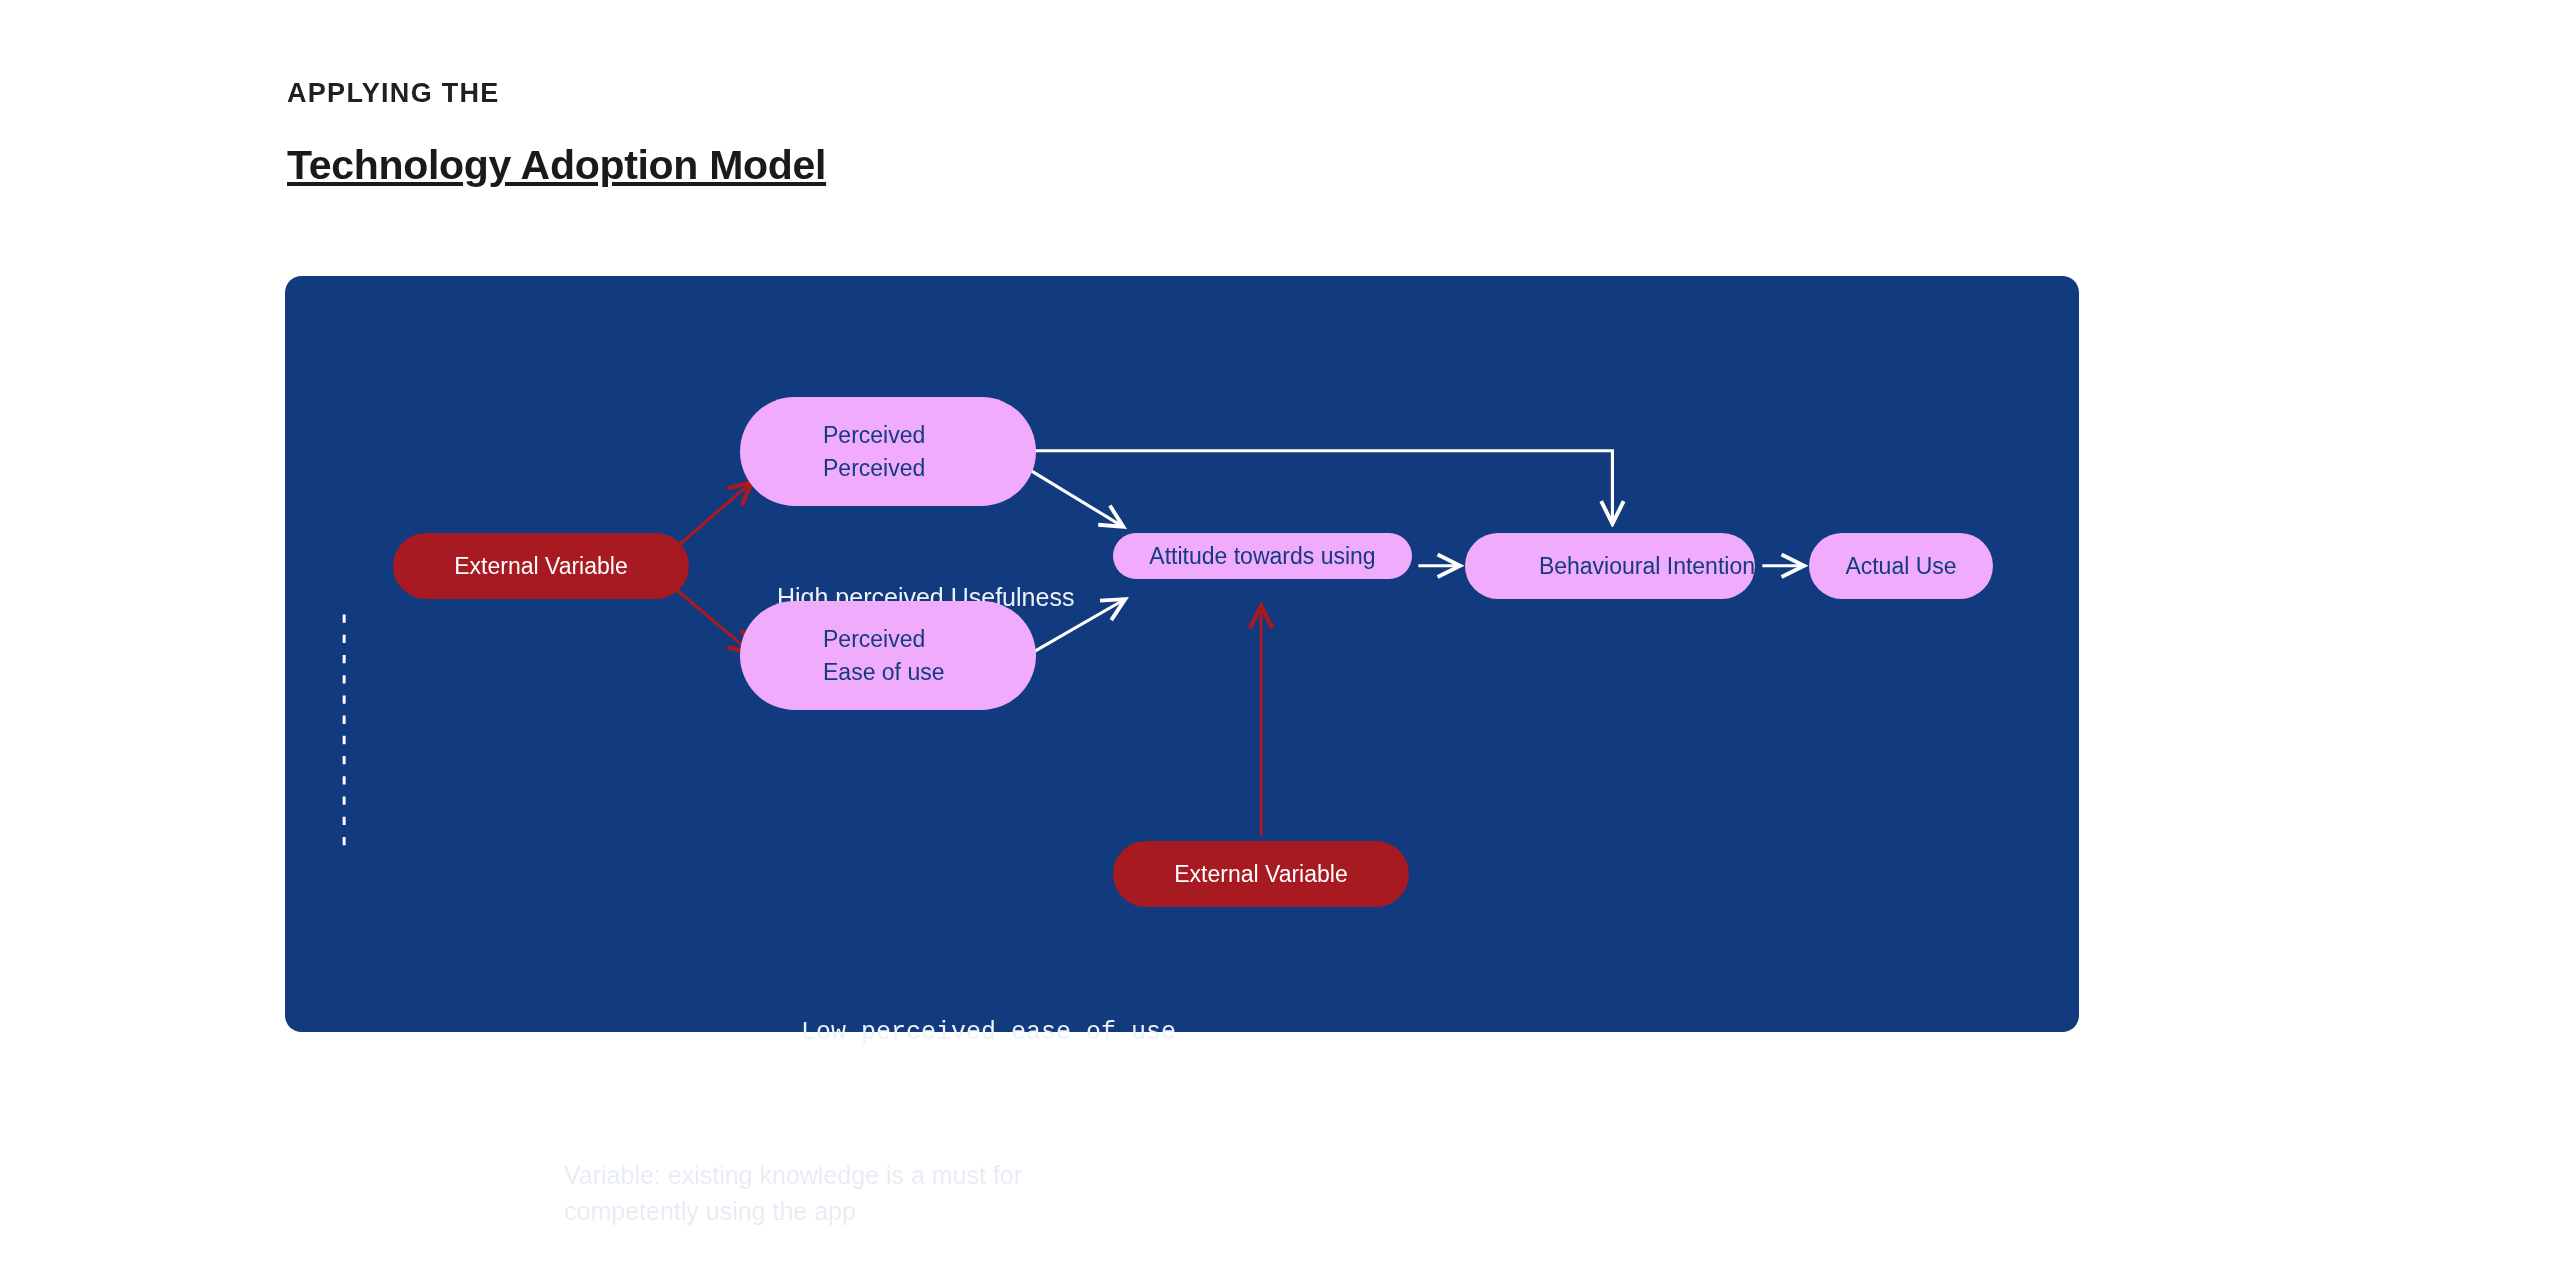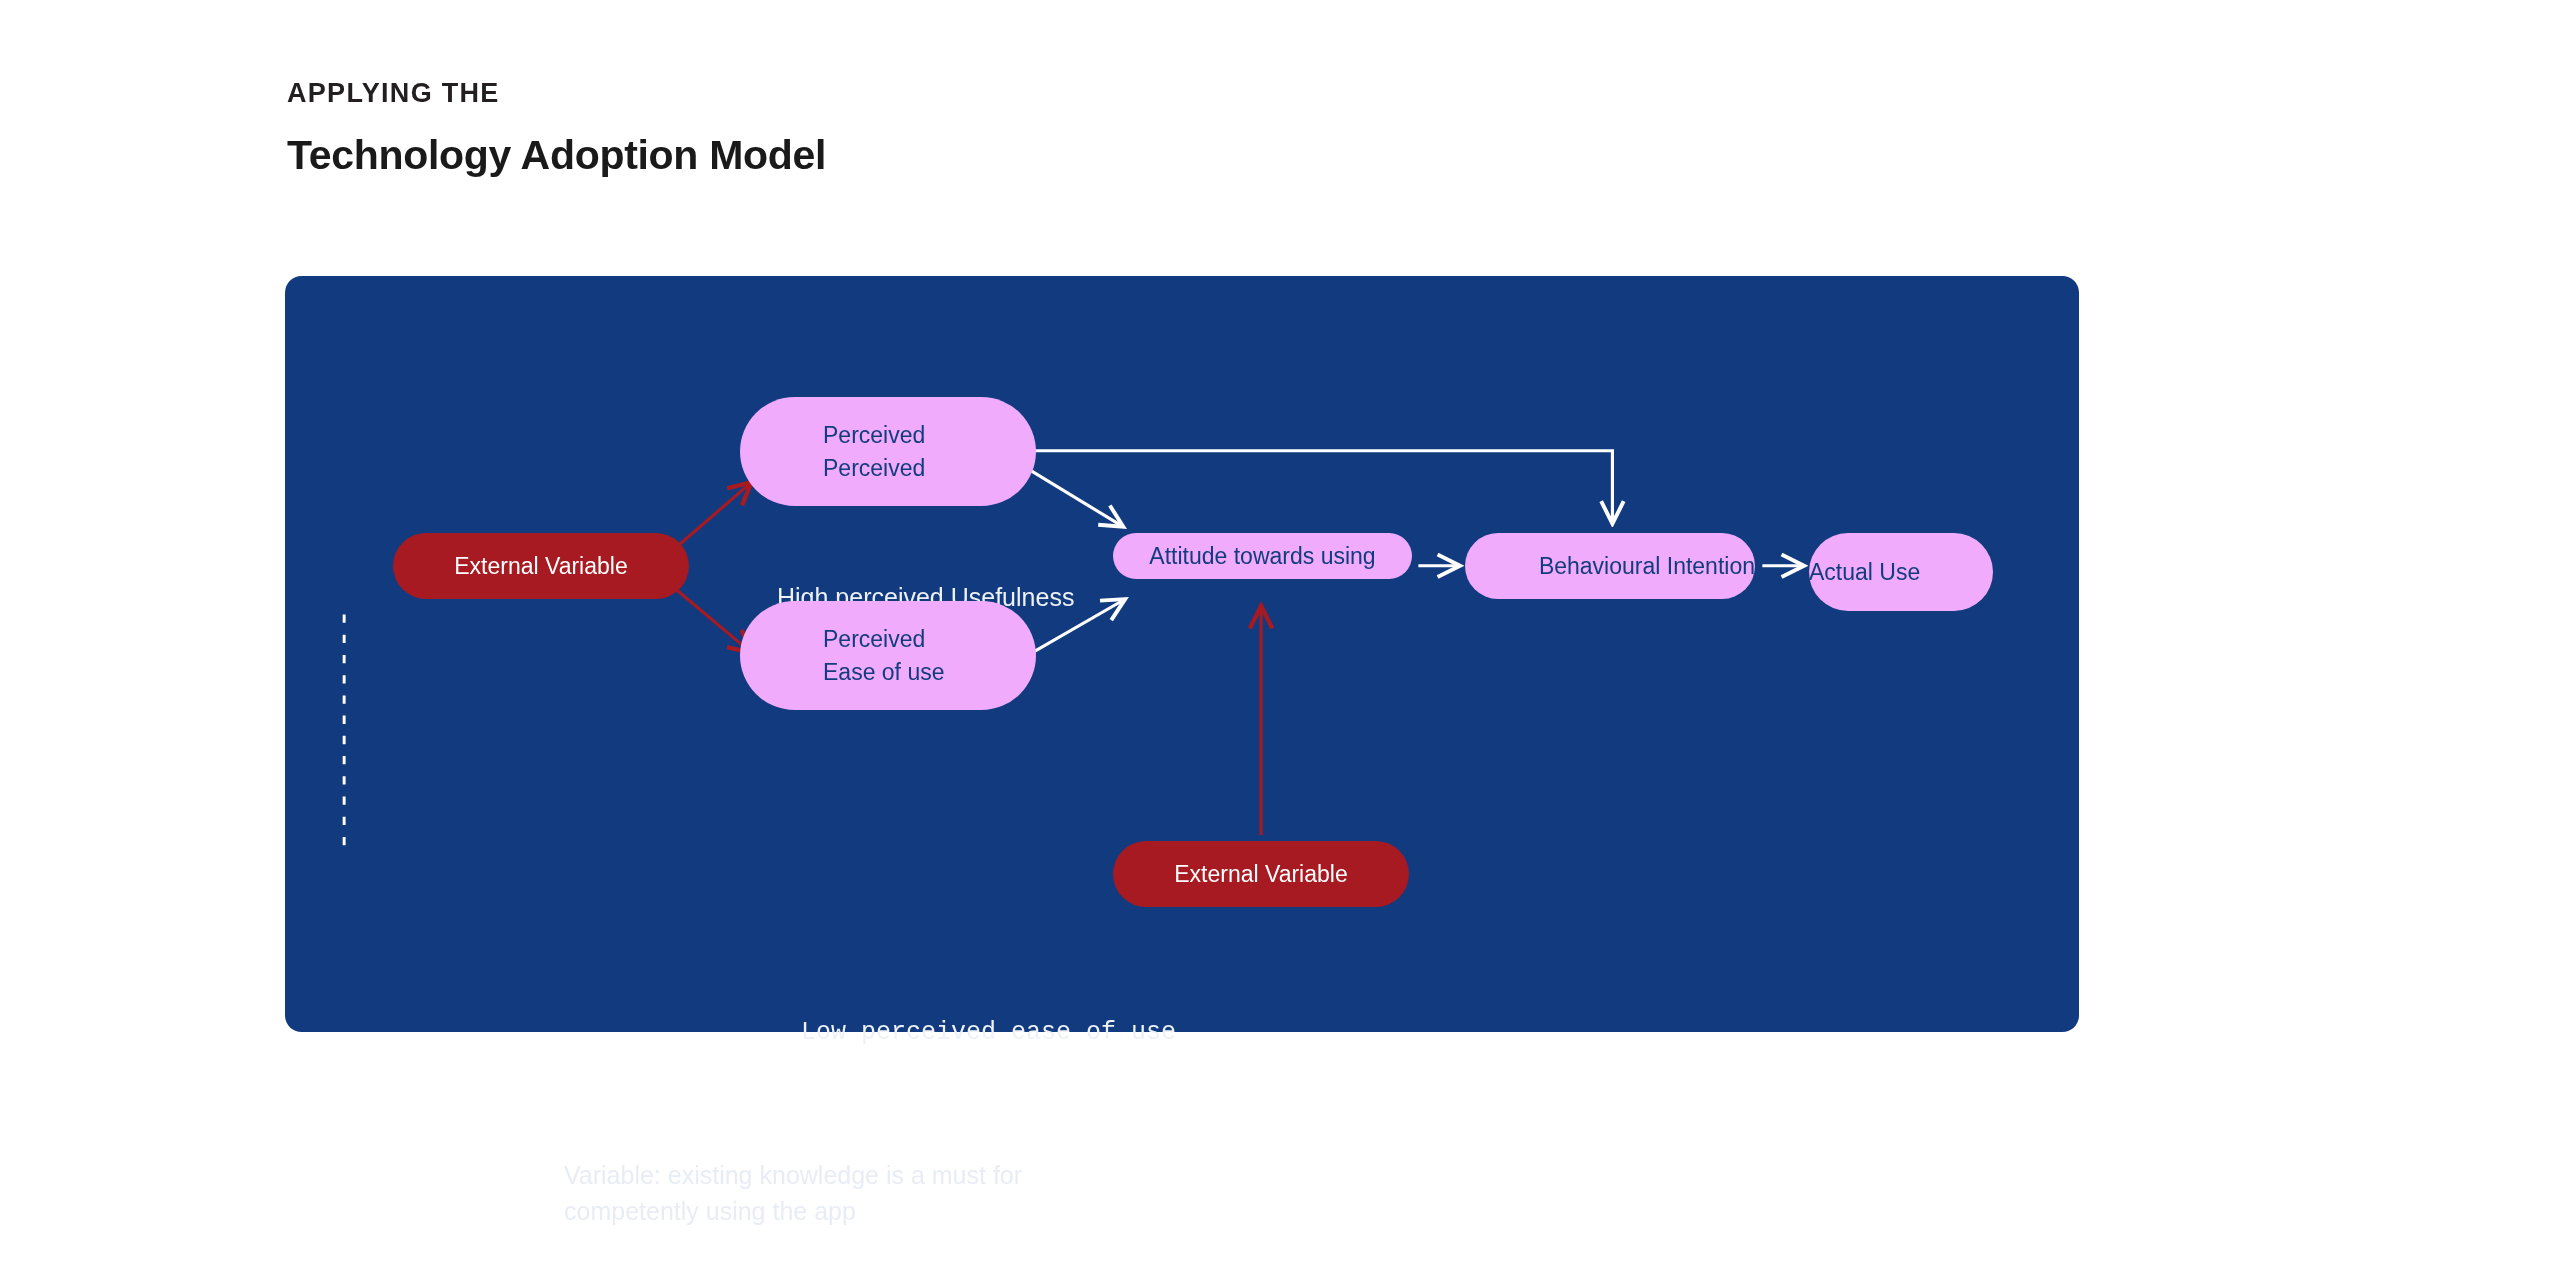--- a/index.html
+++ b/index.html
@@ -25,23 +25,24 @@
     font-size: 27px;
     letter-spacing: 1.3px;
     color: #231f20;
     font-weight: 700;
     line-height: 1.2;
   }
   .title {
     font-size: 41px;
     font-weight: 700;
     color: #1a1a1a;
-    margin-top: 22px;
+    margin-top: 32px;
     letter-spacing: -0.3px;
     line-height: 1.2;
+    text-decoration: underline;
   }
 
   
   .panel {
     position: absolute;
     left: 285px;
     top: 276px;
     width: 1794px;
     height: 756px;
     background: #113A7F;
@@ -107,21 +108,22 @@
     left: 1180px;
     top: 257px;
     width: 290px;
     height: 66px;
     justify-content: flex-end;
   }
   .node-au {
     left: 1524px;
     top: 257px;
     width: 184px;
-    height: 78px;
+    height: 66px;
+    justify-content: center;
   }
 
   
   .node-ext1 {
     left: 108px;
     top: 257px;
     width: 296px;
     height: 66px;
   }
   .node-ext2 {

